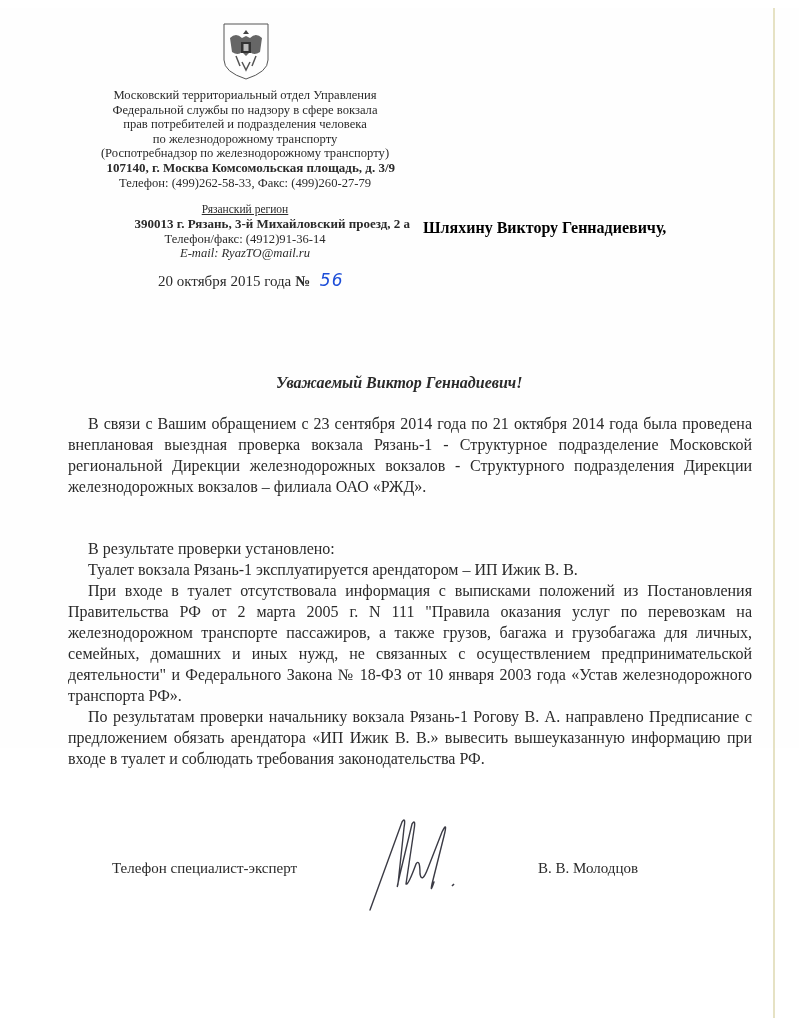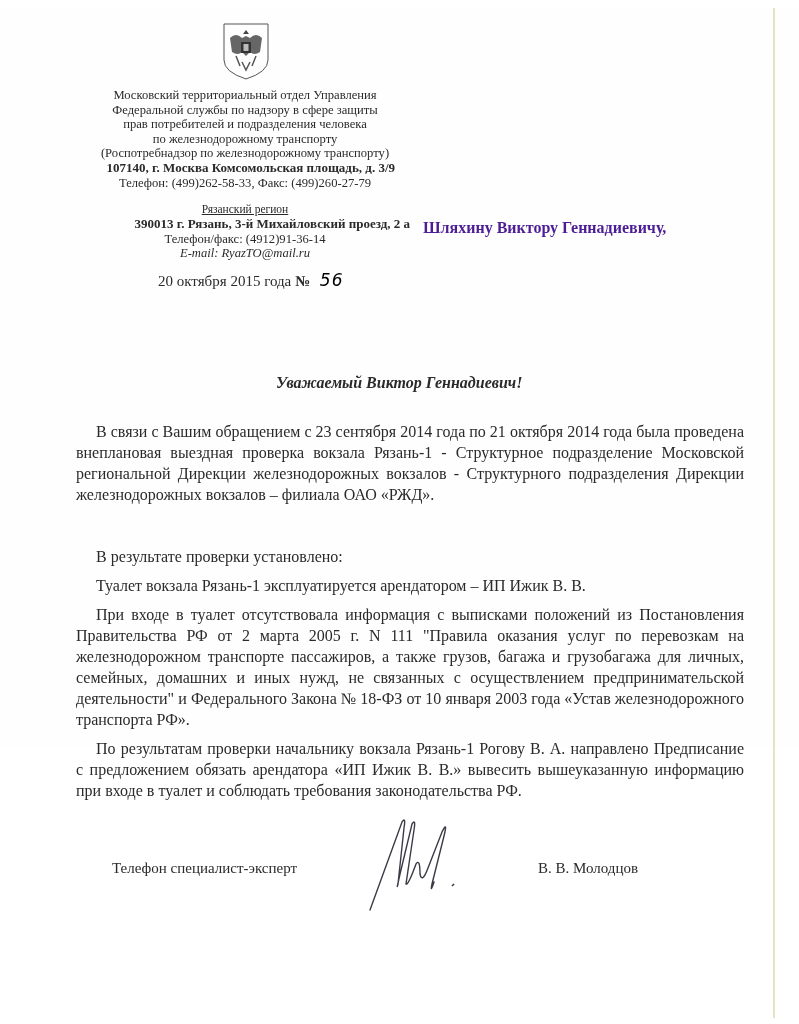--- a/index.html
+++ b/index.html
@@ -18,28 +18,28 @@
 
   .header-block { left: 95px; top: 80px; width: 300px; text-align: center; font-size: 12.6px; line-height: 14.6px; }
   .header-block .bold { font-weight: bold; font-size: 13px; text-align: right; }
   .region-block { left: 80px; top: 194px; width: 330px; text-align: center; font-size: 12.6px; line-height: 14.8px; }
   .region-block .small { font-size: 11.5px; text-decoration: underline; }
   .region-block .bold { font-weight: bold; font-size: 13px; text-align: right; }
   .region-block .italic { font-style: italic; }
 
   .date-line { left: 158px; top: 262px; font-size: 15px; white-space: nowrap; }
   .date-line .num-label { font-weight: bold; }
-  .date-line .hand { font-family: "DejaVu Sans", sans-serif; font-style: italic; font-size: 17px; color: #000000; margin-left: 6px; letter-spacing: 1px; }
+  .date-line .hand { font-family: "DejaVu Sans", sans-serif; font-style: italic; font-size: 17px; color: #1d4ed8; margin-left: 6px; letter-spacing: 1px; }
 
-  .recipient { left: 423px; top: 211px; font-weight: bold; font-size: 16px; white-space: nowrap; color: #4c1d95; text-align: center; }
+  .recipient { left: 423px; top: 211px; font-weight: bold; font-size: 16px; white-space: nowrap; color: #000000; text-align: center; }
 
   .salutation { left: 276px; top: 366px; font-weight: bold; font-style: italic; font-size: 16px; white-space: nowrap; font-family: Liberation Serif, serif; }
 
   .body-text { left: 68px; width: 684px; font-size: 16px; line-height: 21px; text-align: justify; }
-  .body-text p { margin: 8px; text-indent: 20px; }
+  .body-text p { margin: 0; text-indent: 20px; }
   .p1 { top: 405px; }
   .p2 { top: 530px; }
 
   .sign-title { left: 112px; top: 852px; font-size: 15px; white-space: nowrap; }
   .sign-name { left: 538px; top: 852px; font-size: 15px; white-space: nowrap; }
   .signature { left: 362px; top: 806px; width: 120px; height: 100px; }
 </style>
 </head>
 <body>
 
@@ -52,21 +52,21 @@
       <path d="M24 8 l-3 4 h6 z" fill="#444"></path>
       <path d="M8 16 Q14 10 20 16 L24 14 L28 16 Q34 10 40 16 L38 30 Q32 34 28 30 L24 34 L20 30 Q16 34 10 30 Z" fill="#666"></path>
       <rect x="19" y="20" width="10" height="11" fill="#333"></rect>
       <rect x="21.5" y="22" width="5" height="7" fill="#bbb"></rect>
       <path d="M14 34 L18 44 M34 34 L30 44 M20 40 L24 48 L28 40" stroke="#555" stroke-width="1.5" fill="none"></path>
     </svg>
   </div>
 
   <div class="abs header-block">
     <div>Московский территориальный отдел Управления</div>
-    <div>Федеральной службы по надзору в сфере защиты</div>
+    <div>Федеральной службы по надзору в сфере вокзала</div>
     <div>прав потребителей  и подразделения человека</div>
     <div>по железнодорожному транспорту</div>
     <div>(Роспотребнадзор по железнодорожному транспорту)</div>
     <div class="bold">107140, г. Москва Комсомольская площадь, д. 3/9</div>
     <div>Телефон: (499)262-58-33, Факс:  (499)260-27-79</div>
   </div>
 
   <div class="abs region-block">
     <div class="small">Рязанский регион</div>
     <div class="bold">390013 г. Рязань, 3-й Михайловский проезд,  2 а</div>

